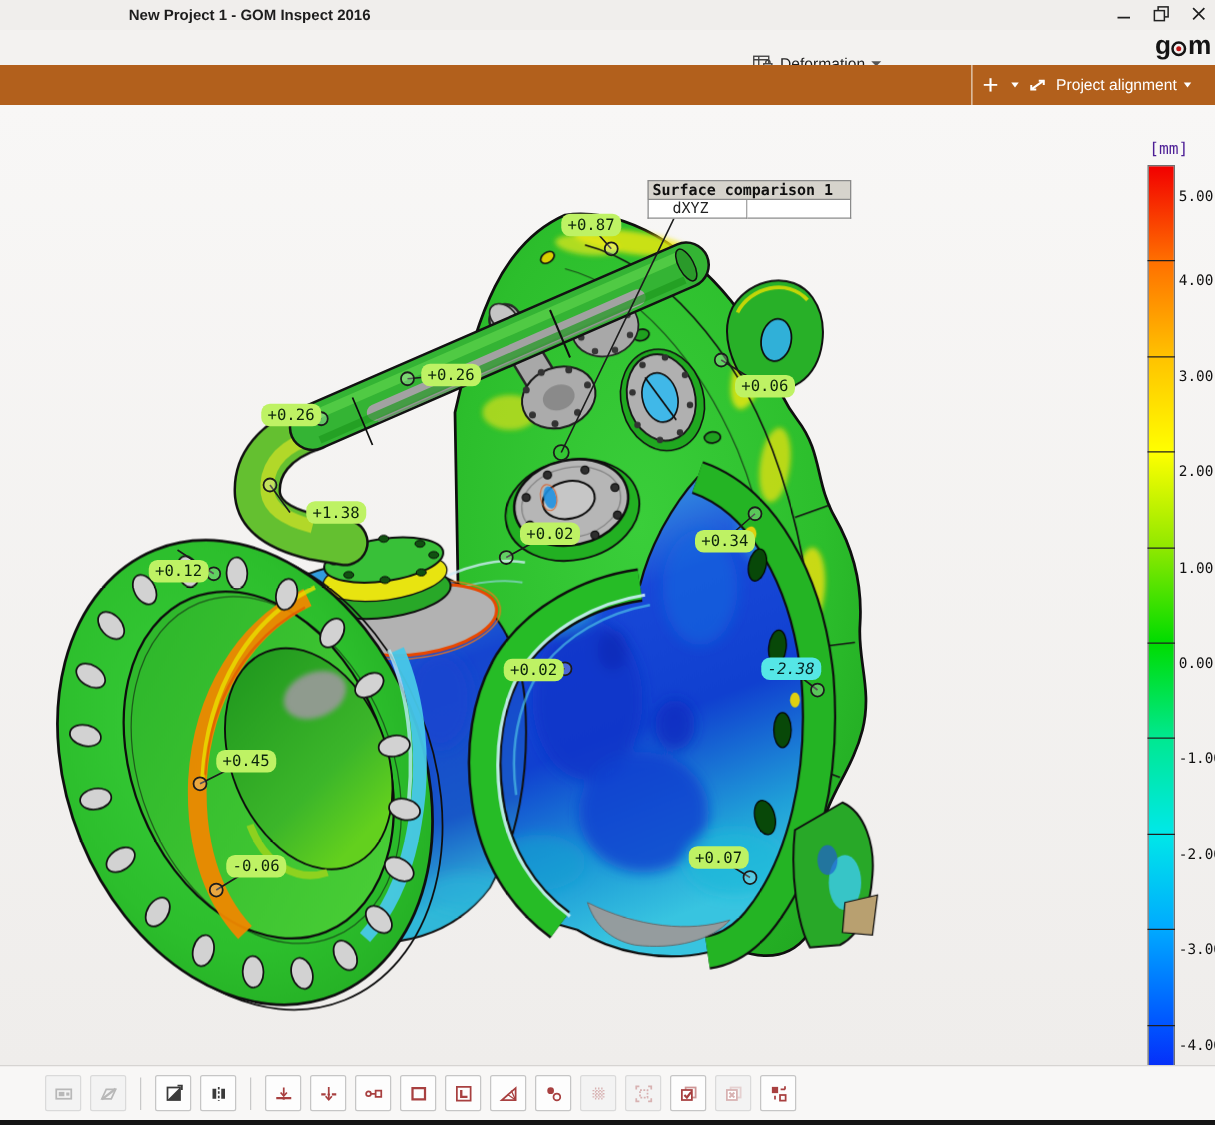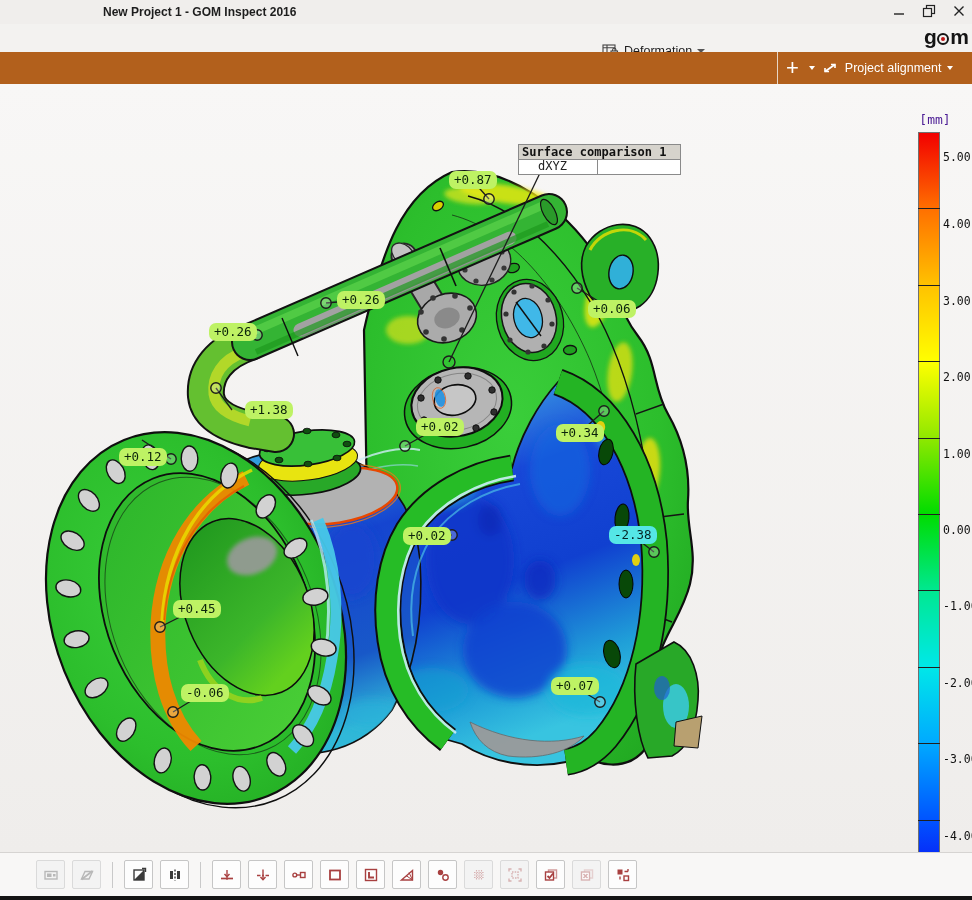--- a/index.html
+++ b/index.html
@@ -589,17 +589,17 @@
 
 <div class="pill" style="left: 449px; top: 171px;">+0.87</div>
     <div class="pill" style="left: 588px; top: 300px;">+0.06</div>
     <div class="pill" style="left: 337px; top: 291px;">+0.26</div>
     <div class="pill" style="left: 209px; top: 323px;">+0.26</div>
     <div class="pill" style="left: 209px; top: 401px; margin-left: 36px;">+1.38</div>
     <div class="pill" style="left: 119px; top: 431px; margin-top: 17px;">+0.12</div>
     <div class="pill" style="left: 416px; top: 418px;">+0.02</div>
     <div class="pill" style="left: 556px; top: 424px;">+0.34</div>
     <div class="pill" style="left: 403px; top: 527px;">+0.02</div>
-    <div class="pill neg" style="left: 609px; top: 526px;">-2.38</div>
+    <div class="pill neg" style="left: 609px; top: 526px; font-style: italic;">-2.38</div>
     <div class="pill" style="left: 173px; top: 600px;">+0.45</div>
     <div class="pill" style="left: 181px; top: 684px;">-0.06</div>
     <div class="pill" style="left: 551px; top: 677px;">+0.07</div>
   </div>
 
 </body></html>

